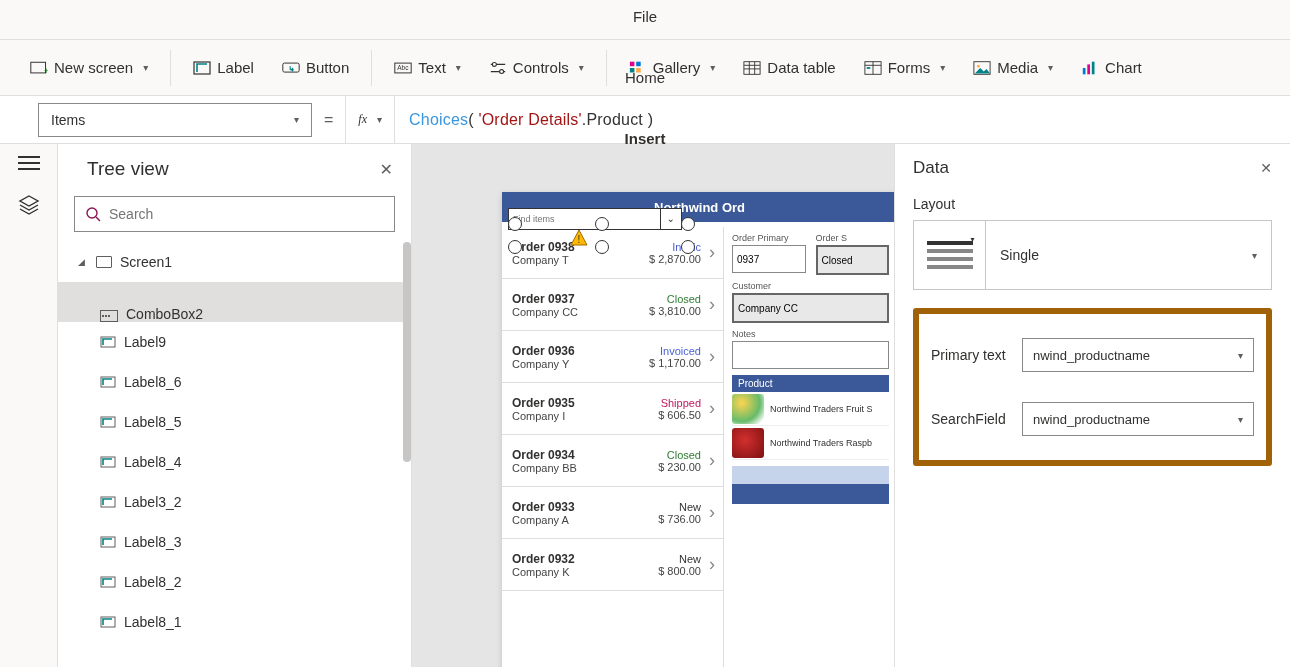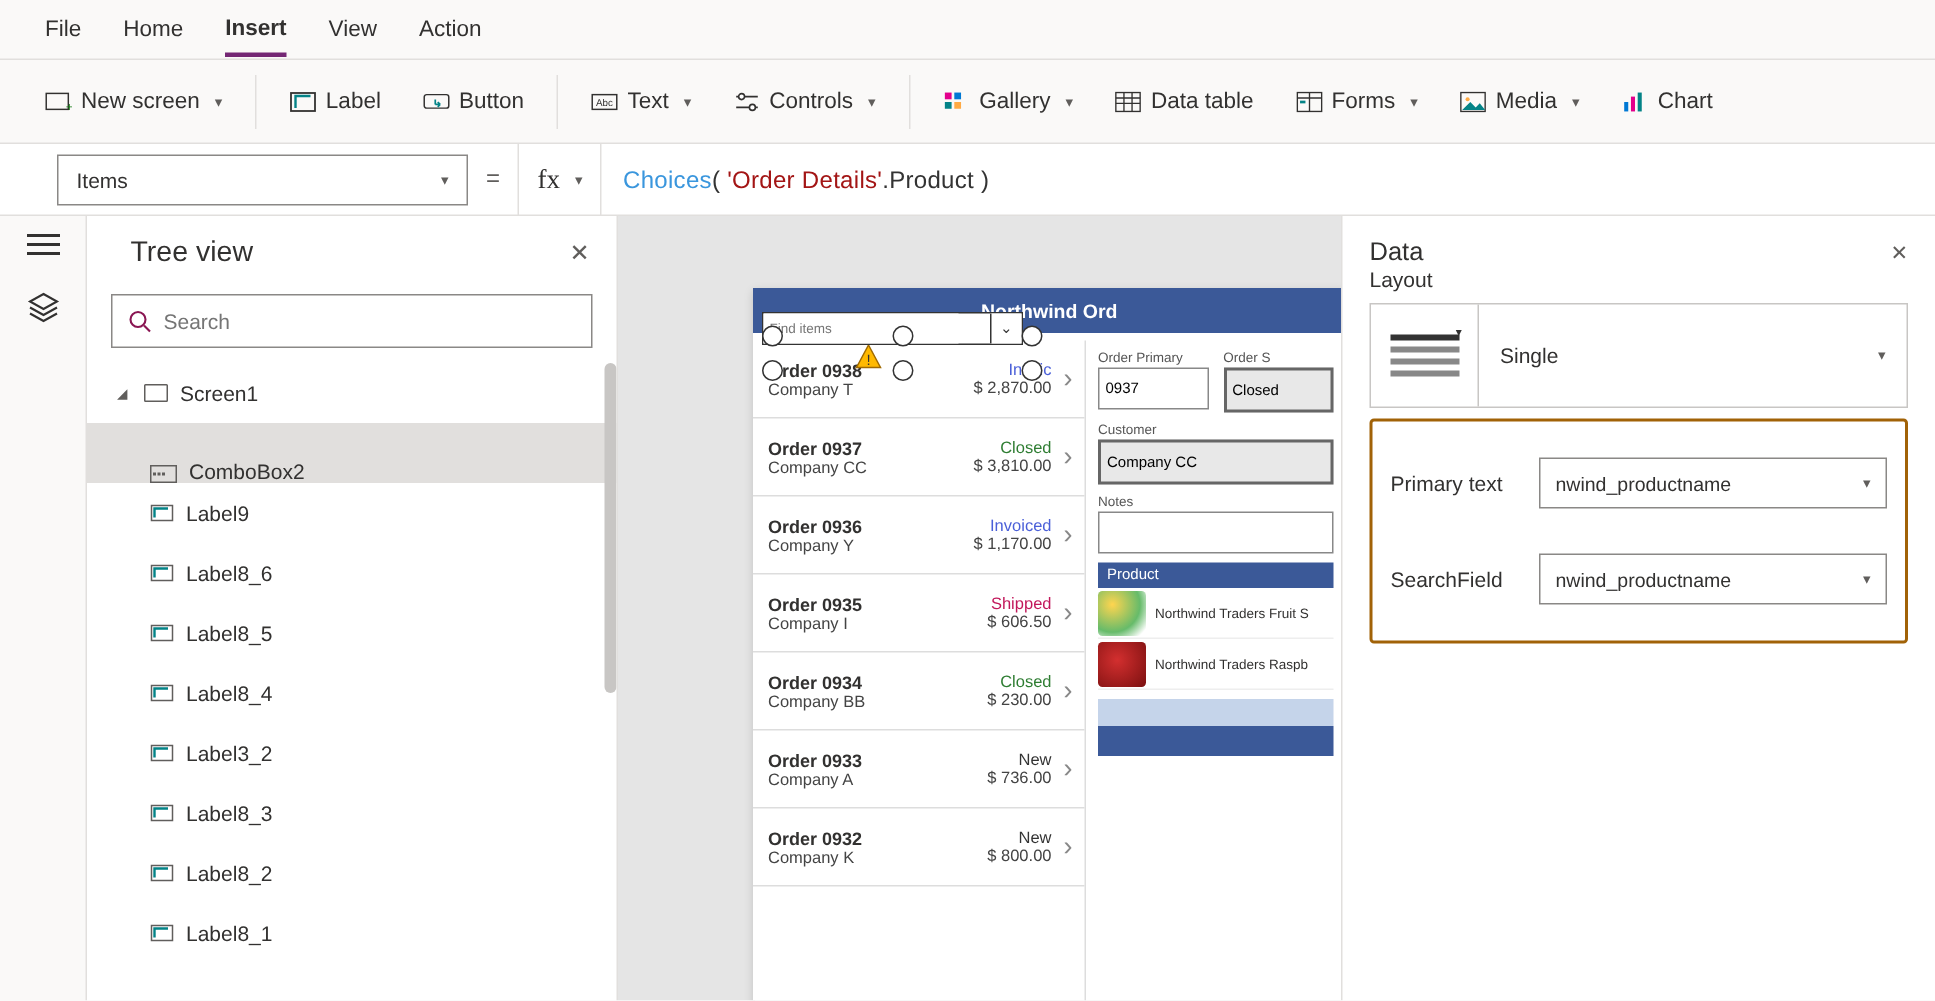--- a/index.html
+++ b/index.html
@@ -1,36 +1,36 @@
 <!DOCTYPE html>
 <html><head>
 <meta charset="utf-8">
 <style>
 * { box-sizing: border-box; margin: 0; padding: 0; font-family: "Segoe UI", sans-serif; }
 body { width: 1290px; height: 667px; overflow: hidden; background: #faf9f8; font-size: 13px; color: #323130; }
 
 
-.menubar { height: 40px; display: flex; align-items: center; padding: 0 30px; border-bottom: 1px solid #e1dfdd; background: #faf9f8; gap: 28px; }
+.menubar { height: 40px; display: flex; align-items: center; padding: 0 30px; border-bottom: 1px solid #e1dfdd; background: #faf9f8; gap: 28px; flex-direction: column; }
 .menubar-item { font-size: 15px; color: #323130; cursor: pointer; padding: 8px 0; }
 .menubar-item.active { font-weight: 600; border-bottom: 3px solid #742774; }
 
 
 .toolbar { height: 56px; display: flex; align-items: center; padding: 0 20px; border-bottom: 1px solid #e1dfdd; background: #faf9f8; gap: 8px; }
 .toolbar-group { display: flex; align-items: center; gap: 6px; padding: 6px 10px; }
 .toolbar-divider { width: 1px; height: 36px; background: #e1dfdd; margin: 0 4px; }
 .toolbar-label { font-size: 15px; color: #323130; }
 .toolbar-icon { width: 18px; height: 18px; display: inline-flex; align-items: center; justify-content: center; }
 .chevron { font-size: 10px; color: #605e5c; margin-left: 4px; }
 
 
 .formula-row { height: 48px; display: flex; align-items: center; border-bottom: 1px solid #e1dfdd; background: #fff; }
 .property-select { width: 274px; margin: 0 0 0 38px; height: 34px; border: 1px solid #8a8886; display: flex; align-items: center; padding: 0 12px; justify-content: space-between; background: #fff; font-size: 14px; }
 .equals { margin: 0 12px; font-size: 16px; color: #605e5c; }
 .fx-box { height: 48px; display: flex; align-items: center; border-left: 1px solid #e1dfdd; border-right: 1px solid #e1dfdd; padding: 0 12px; gap: 6px; }
-.fx-label { font-family: "Times New Roman", serif; font-size: 18px; }
+.fx-label { font-style: italic; font-family: "Times New Roman", serif; font-size: 12px; }
 .formula-input { flex: 1; padding: 0 14px; font-family: Consolas, monospace; font-size: 16px; letter-spacing: 0.2px; }
 .formula-input .fn { color: #3a96dd; }
 .formula-input .paren { color: #333; }
 .formula-input .str { color: #a31515; }
 .formula-input .dot { color: #333; }
 .formula-input .prop { color: #333; }
 
 
 .main { display: flex; height: calc(667px - 40px - 56px - 48px); }
 
@@ -98,31 +98,31 @@
 .product-row { display: flex; align-items: center; height: 34px; gap: 6px; border-bottom: 1px solid #eee; }
 .product-thumb { width: 32px; height: 30px; border-radius: 3px; }
 .thumb-red { background: radial-gradient(circle at 40% 40%, #d32f2f, #7b1010); }
 .thumb-fruit { background: radial-gradient(circle at 30% 30%, #ffd54f, #66bb6a 60%, #fff 90%); }
 .product-name { font-size: 9px; }
 .blue-bar { height: 18px; background: #c5d4ea; margin-top: 6px; }
 .blue-bar-dark { height: 20px; background: #3b5998; margin-top: 0px; }
 
 
 .data-panel { width: 396px; background: #fff; border-left: 1px solid #e1dfdd; padding: 14px 18px; position: relative; }
-.data-title-row { display: flex; justify-content: space-between; align-items: center; }
+.data-title-row { display: flex; justify-content: space-between; align-items: center; margin-bottom: 18px; }
 .data-title { font-size: 17px; }
 .data-close { font-size: 14px; color: #605e5c; cursor: pointer; }
 .data-section-label { font-size: 14px; color: #323130; margin-bottom: 8px; }
 .layout-row { display: flex; align-items: center; border: 1px solid #c8c6c4; height: 70px; }
 .layout-thumb { width: 72px; height: 100%; border-right: 1px solid #c8c6c4; display: flex; flex-direction: column; justify-content: center; align-items: center; gap: 4px; padding: 8px; }
 .layout-thumb .line { width: 46px; height: 4px; background: #888; }
 .layout-thumb .line.top { background: #333; position: relative; }
 .layout-thumb .line.top::after { content: "▾"; position: absolute; right: -2px; top: -6px; font-size: 8px; color: #333; }
 .layout-select { flex: 1; display: flex; align-items: center; justify-content: space-between; padding: 0 14px; font-size: 14px; }
-.highlight-box { border: 2px solid #a16207; border-radius: 3px; padding: 14px 12px 18px 12px; margin-top: 7px; }
+.highlight-box { border: 6px solid #a16207; border-radius: 3px; padding: 14px 12px 18px 12px; margin-top: 18px; }
 .hrow { display: flex; align-items: center; justify-content: space-between; margin: 10px 0 30px 0; }
 .hrow:last-child { margin-bottom: 6px; }
 .hlabel { font-size: 14px; }
 .hselect { width: 232px; height: 34px; border: 1px solid #8a8886; display: flex; align-items: center; justify-content: space-between; padding: 0 10px; font-size: 13px; }
 
 svg { display: block; }
 </style>
 </head>
 <body>
 

